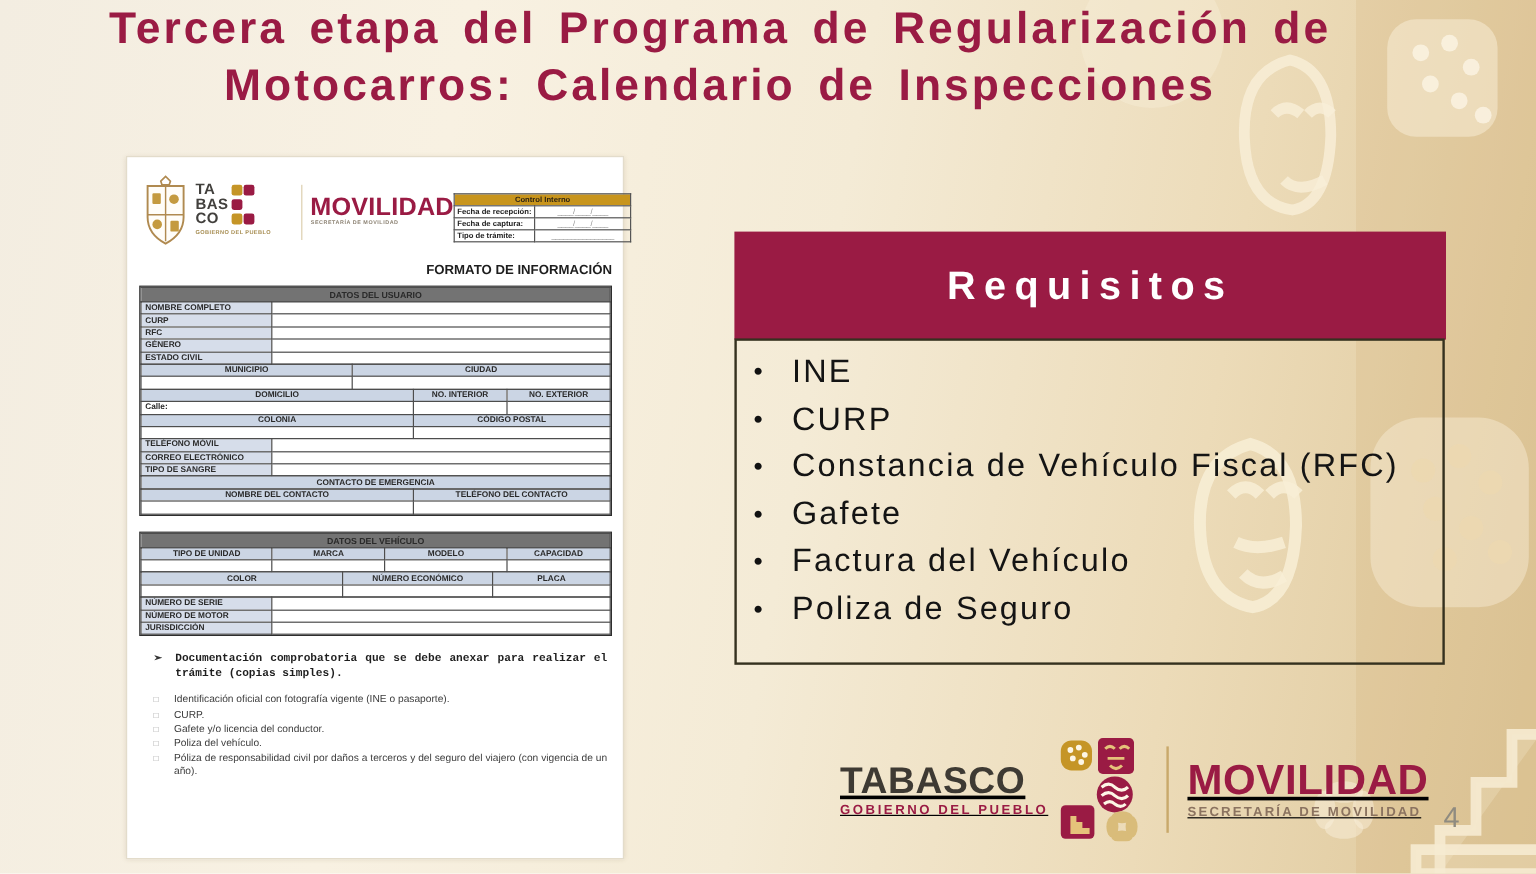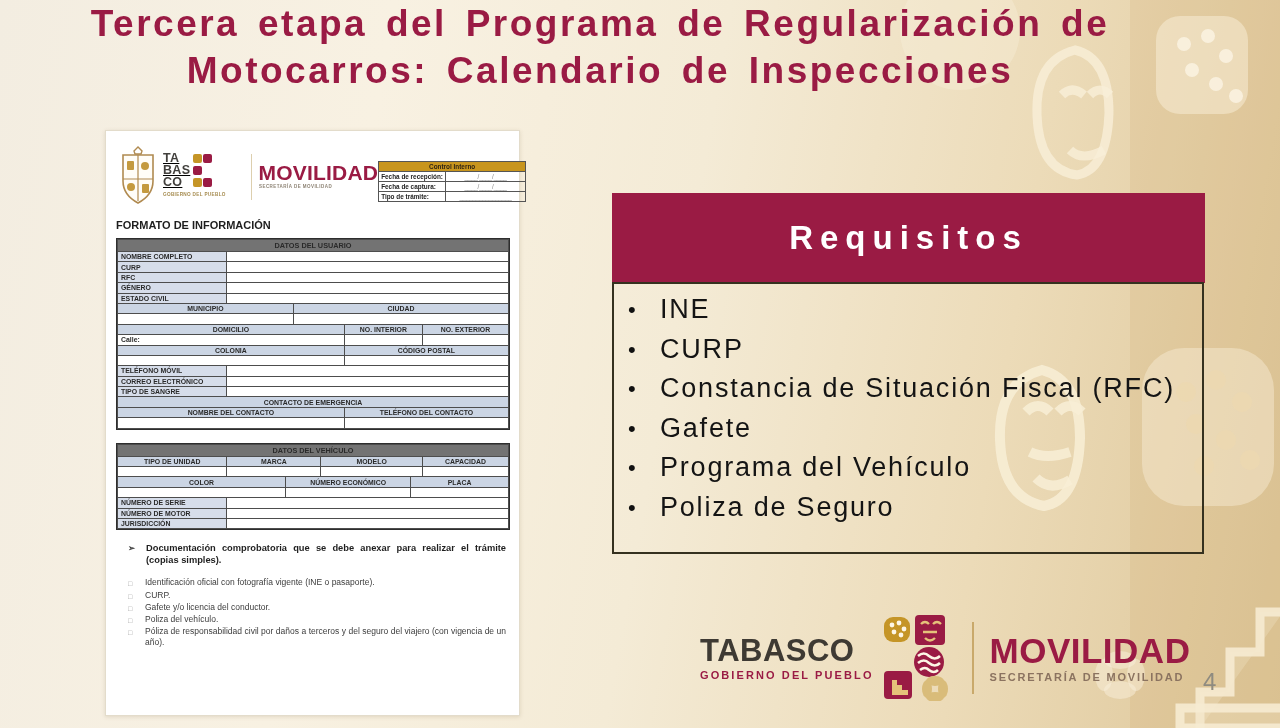--- a/index.html
+++ b/index.html
@@ -19,77 +19,77 @@
 
   
   .form-panel {
     position:absolute; left:105px; top:130px; width:415px; height:586px;
     background:#ffffff; border:1px solid #e3dccb; box-shadow:0 1px 4px rgba(120,100,60,.18);
     padding:9px 9px 0 10px;
   }
   .fp-header { display:flex; align-items:flex-start; height:74px; }
   .coat { margin:5px 5px 0 2px; flex:none; }
   .mini-tab { margin-top:12px; flex:none; }
-  .mini-tab .row { display:flex; align-items:center; height:12px;text-decoration:underline; }
+  .mini-tab .row { display:flex; align-items:center; height:12px; }
   .mini-tab .ltr { font-size:12.5px; font-weight:800; color:#42403d; letter-spacing:.3px; width:30px; }
   .glyph-sq { display:inline-block; width:9px; height:9px; border-radius:2px; margin-right:1px; }
   .g-gold { background:#C59527; } .g-maroon { background:#9A1B44; }
   .tiny-sub { margin-top:4px; font-size:6px; font-weight:bold; color:#a68c50; letter-spacing:.4px;
     transform:scale(.78); transform-origin:left top; white-space:nowrap; }
   .hdr-div { width:1px; height:46px; background:#ddcfae; margin:14px 7px 0 7px; flex:none; }
   .fp-mov { margin-top:24px; flex:none; }
   .fp-mov .mv { font-size:21px; font-weight:800; color:#9A1B44; line-height:18px; letter-spacing:.2px; }
   .fp-mov .mv-sub { font-size:6px; font-weight:bold; color:#8d8374; letter-spacing:.6px;
     transform:scale(.75); transform-origin:left top; white-space:nowrap; margin-top:2px; }
   .spacer { flex:1; }
   .ctrl { margin-top:21px; width:148px; border-collapse:collapse; flex:none; }
   .ctrl td { border:1px solid #555; height:9px; font-size:6.4px; padding:1px 2px; white-space:nowrap; overflow:hidden; }
   .ctrl .chd { background:#C8951D; color:#2e2414; font-weight:bold; text-align:center; }
   .ctrl .clbl { font-weight:bold; color:#222; width:62px; }
   .ctrl .cval { color:#8a8a8a; text-align:center; letter-spacing:-.3px; }
 
-  .form-title { text-align:left; font-size:11px; font-weight:bold; color:#1e1e1e; margin:5px 0 7px; }
+  .form-title { text-align:right; font-size:11px; font-weight:bold; color:#1e1e1e; margin:5px 0 7px; }
 
   .tgroup { border:1.5px solid #2e2e2e; }
   .tgroup + .tgroup { margin-top:13px; }
   .tgroup table { width:100%; border-collapse:collapse; table-layout:fixed; }
   .tgroup table + table { margin-top:-1px; }
   .tgroup td { border:1px solid #4d4d4d; height:10.4px; padding:1px 3px; font-size:6.9px;
     font-weight:bold; color:#2a2a2a; white-space:nowrap; overflow:hidden; }
   td.sec { background:#737373; text-align:center; font-size:7.3px; }
   td.sub { background:#CBD5E4; text-align:center; }
   td.lbl { background:#D6DDEA; }
   td.val { background:#fff; }
 
   
   .docs { margin-top:13px; padding:0 4px 0 12px; }
   .docs-intro { display:flex; font-size:9.3px; font-weight:bold; color:#1f1f1f; line-height:11.5px; }
   .docs-intro .arrow { flex:none; width:18px; font-size:8.5px; color:#333; }
-  .docs-intro .txt { flex:1; text-align:justify; }
+  .docs-intro .txt { flex:1; text-align:justify;font-family:Liberation Mono, monospace; }
   .checklist { list-style:none; margin-top:11px; }
   .checklist li { display:flex; font-size:8.5px; color:#3c3c3c; line-height:11.2px; }
   .checklist .cbx { flex:none; width:17px; color:#9a9a9a; font-size:7px; padding-top:1px; }
   .checklist .txt { flex:1; text-align:justify; }
 
   
   .req-header {
     position:absolute; left:612px; top:193px; width:593px; height:90px;
     background:#9A1B44; display:flex; align-items:center; justify-content:center;
     color:#ffffff; font-size:33px; font-weight:bold; letter-spacing:7px;
   }
   .req-box {
     position:absolute; left:612px; top:282px; width:592px; height:272px;
     border:2px solid #35311f; padding:6px 8px 0 14px;
   }
   .req-box ul { list-style:none; }
   .req-box li { display:flex; font-size:27px; color:#141414; letter-spacing:1.8px; line-height:38.5px; }
   .req-box .blt { flex:none; width:32px; font-size:22px; padding-top:1px; color:#111; }
 
   
-  .footer { position:absolute; left:700px; top:615px; display:flex; align-items:center; }
+  .footer { position:absolute; left:700px; top:615px; display:flex; align-items:center;text-decoration:underline; }
   .f-tab .word { font-size:31px; font-weight:800; color:#3e3a33; letter-spacing:.5px; line-height:32px; }
   .f-tab .sub { font-size:11px; font-weight:bold; color:#9A1B44; letter-spacing:2.1px; margin-top:2px; }
   .f-glyphs { margin-left:4px; flex:none; }
   .f-div { width:2px; height:72px; background:#C9A96B; margin:0 16px; flex:none; }
   .f-mov .word { font-size:35px; font-weight:800; color:#9A1B44; letter-spacing:.5px; line-height:34px; }
   .f-mov .sub { font-size:11px; font-weight:bold; color:#8b7360; letter-spacing:1.8px; margin-top:3px; }
   .page-number { position:absolute; left:1203px; top:668px; font-size:24px; color:#8f8b80; }
 </style>
 </head>
 <body>
@@ -409,29 +409,29 @@
       <li>
           <span class="blt">•</span>
           <span>INE</span>
         </li>
       <li>
           <span class="blt">•</span>
           <span>CURP</span>
         </li>
       <li>
           <span class="blt">•</span>
-          <span>Constancia de Situación Fiscal (RFC)</span>
+          <span>Constancia de Vehículo Fiscal (RFC)</span>
         </li>
       <li>
           <span class="blt">•</span>
           <span>Gafete</span>
         </li>
       <li>
           <span class="blt">•</span>
-          <span>Programa del Vehículo</span>
+          <span>Factura del Vehículo</span>
         </li>
       <li>
           <span class="blt">•</span>
           <span>Poliza de Seguro</span>
         </li>
     </ul>
   </div>
 
   <div class="footer">
     <div class="f-tab">

